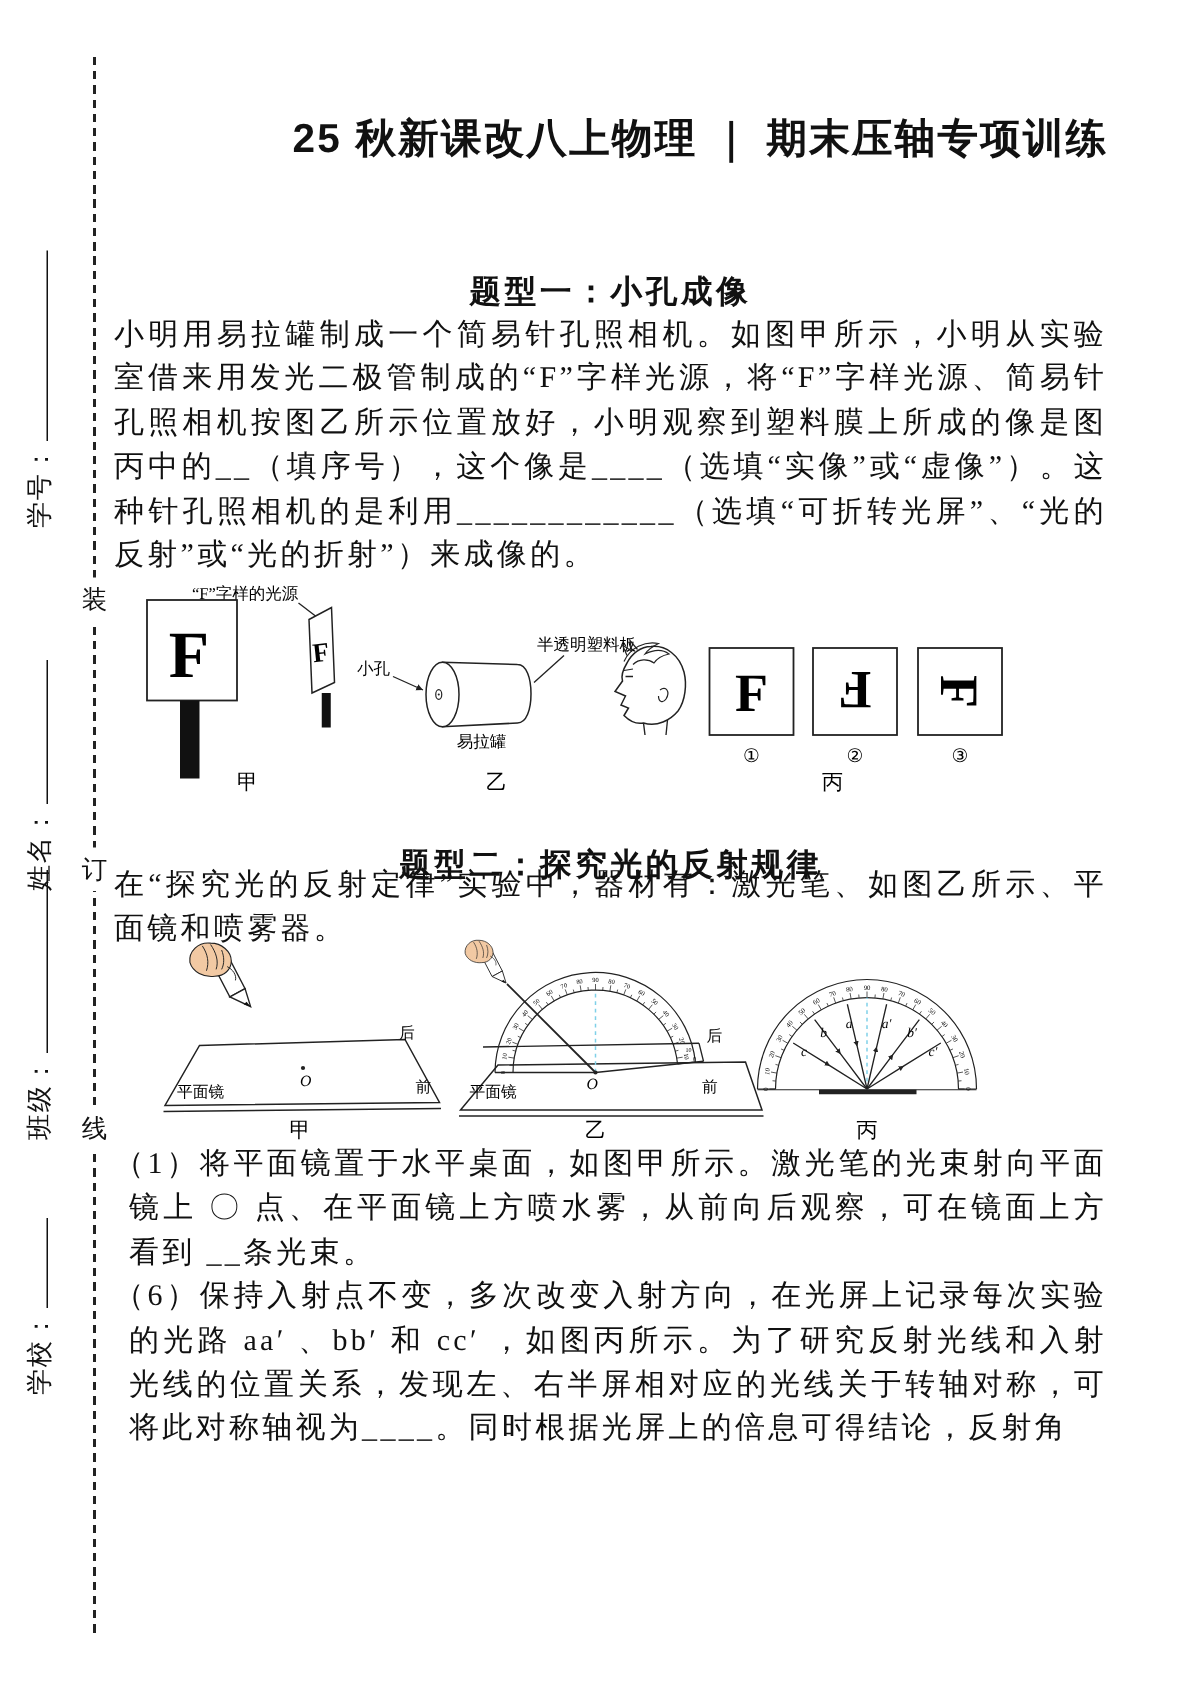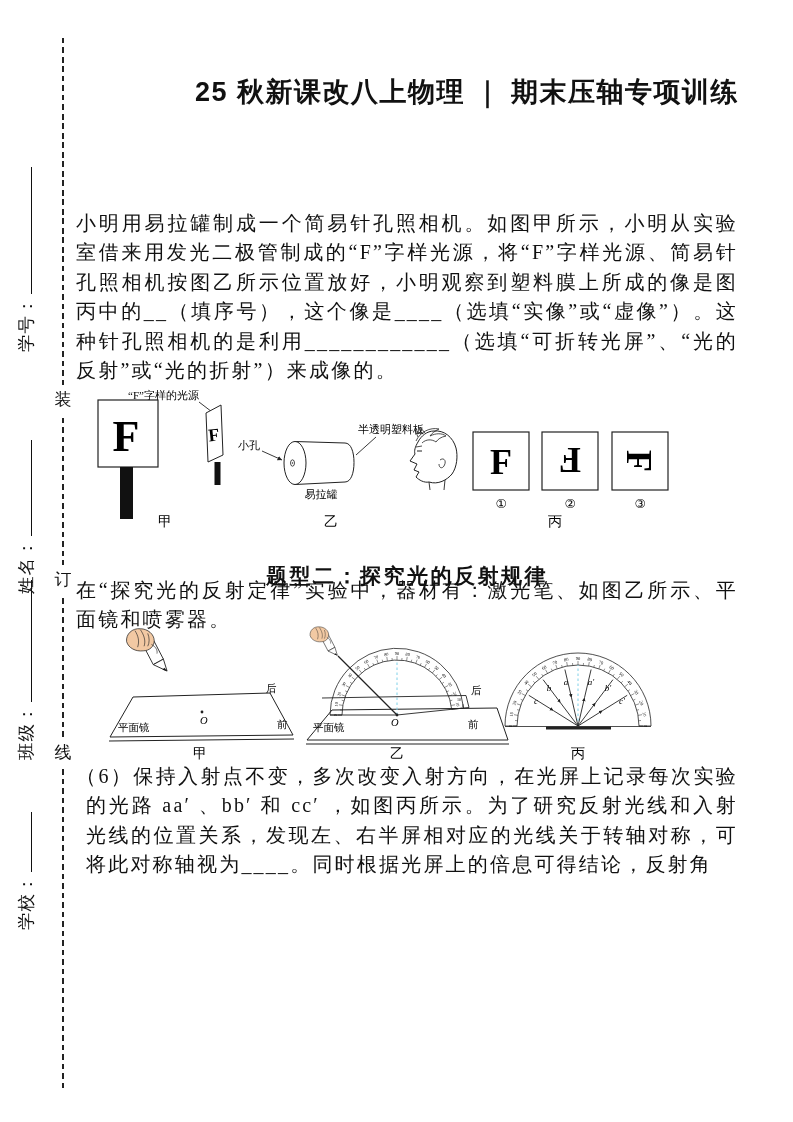--- a/index.html
+++ b/index.html
@@ -51,24 +51,26 @@
     <span>姓名：</span><span class="wline" style="width:96px"></span>
   </div>
   <div class="vfield v2">
     <span>班级：</span><span class="wline" style="width:122px"></span>
   </div>
   <div class="vfield v3">
     <span>学校：</span><span class="wline" style="width:60px"></span>
   </div>
 
   <div class="title">25 秋新课改八上物理 ｜ 期末压轴专项训练</div>
+  <div class="h h1">题型一：小孔成像</div>
   <div class="para p1">小明用易拉罐制成一个简易针孔照相机。如图甲所示，小明从实验室借来用发光二极管制成的“F”字样光源，将“F”字样光源、简易针孔照相机按图乙所示位置放好，小明观察到塑料膜上所成的像是图丙中的__（填序号），这个像是____（选填“实像”或“虚像”）。这种针孔照相机的是利用____________（选填“可折转光屏”、“光的反射”或“光的折射”）来成像的。</div>
   <div class="h h2">题型二：探究光的反射规律</div>
   <div class="para intro">在“探究光的反射定律”实验中，器材有：激光笔、如图乙所示、平面镜和喷雾器。</div>
   <div class="para items">
+    <p class="item">（1）将平面镜置于水平桌面，如图甲所示。激光笔的光束射向平面镜上 〇 点、在平面镜上方喷水雾，从前向后观察，可在镜面上方看到 __条光束。</p>
     <p class="item">（6）保持入射点不变，多次改变入射方向，在光屏上记录每次实验的光路 aa′ 、bb′ 和 cc′ ，如图丙所示。为了研究反射光线和入射光线的位置关系，发现左、右半屏相对应的光线关于转轴对称，可将此对称轴视为____。同时根据光屏上的倍息可得结论，反射角</p>
   </div>
 
   <svg class="fig1" width="650" height="150" viewBox="0 0 650 150">
     <defs>
       <marker id="arrS" markerWidth="7" markerHeight="7" refX="5" refY="2.5" orient="auto">
         <path d="M0,0 L5,2.5 L0,5 Z" fill="#222"></path>
       </marker>
     </defs>
 

